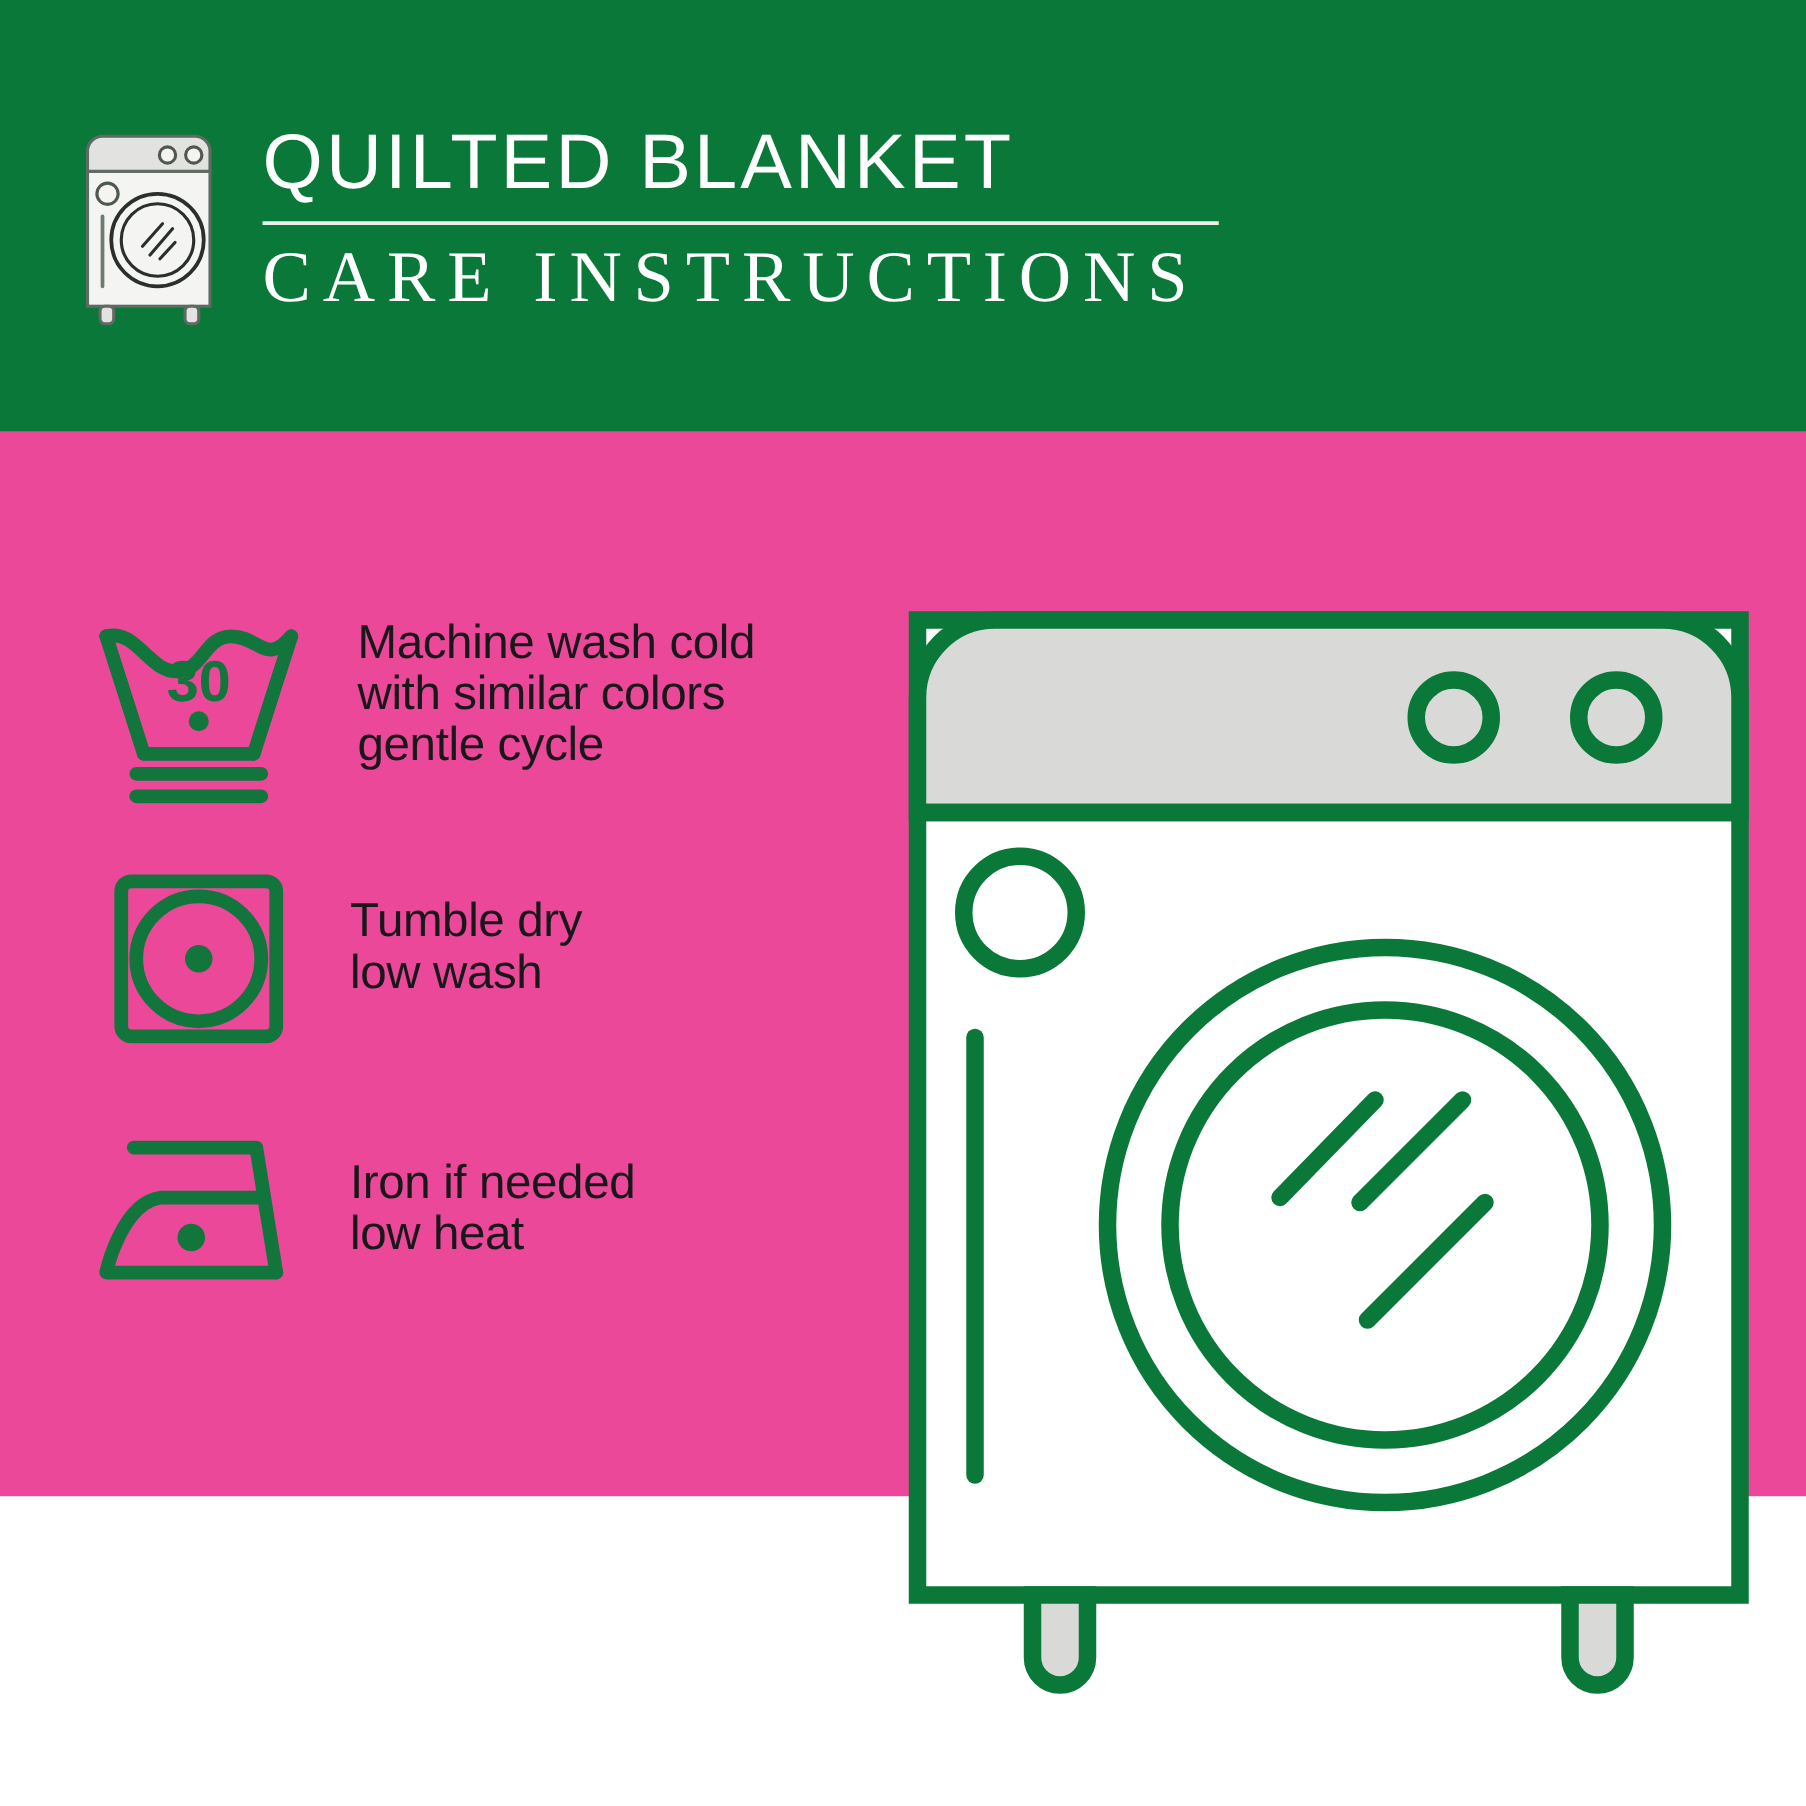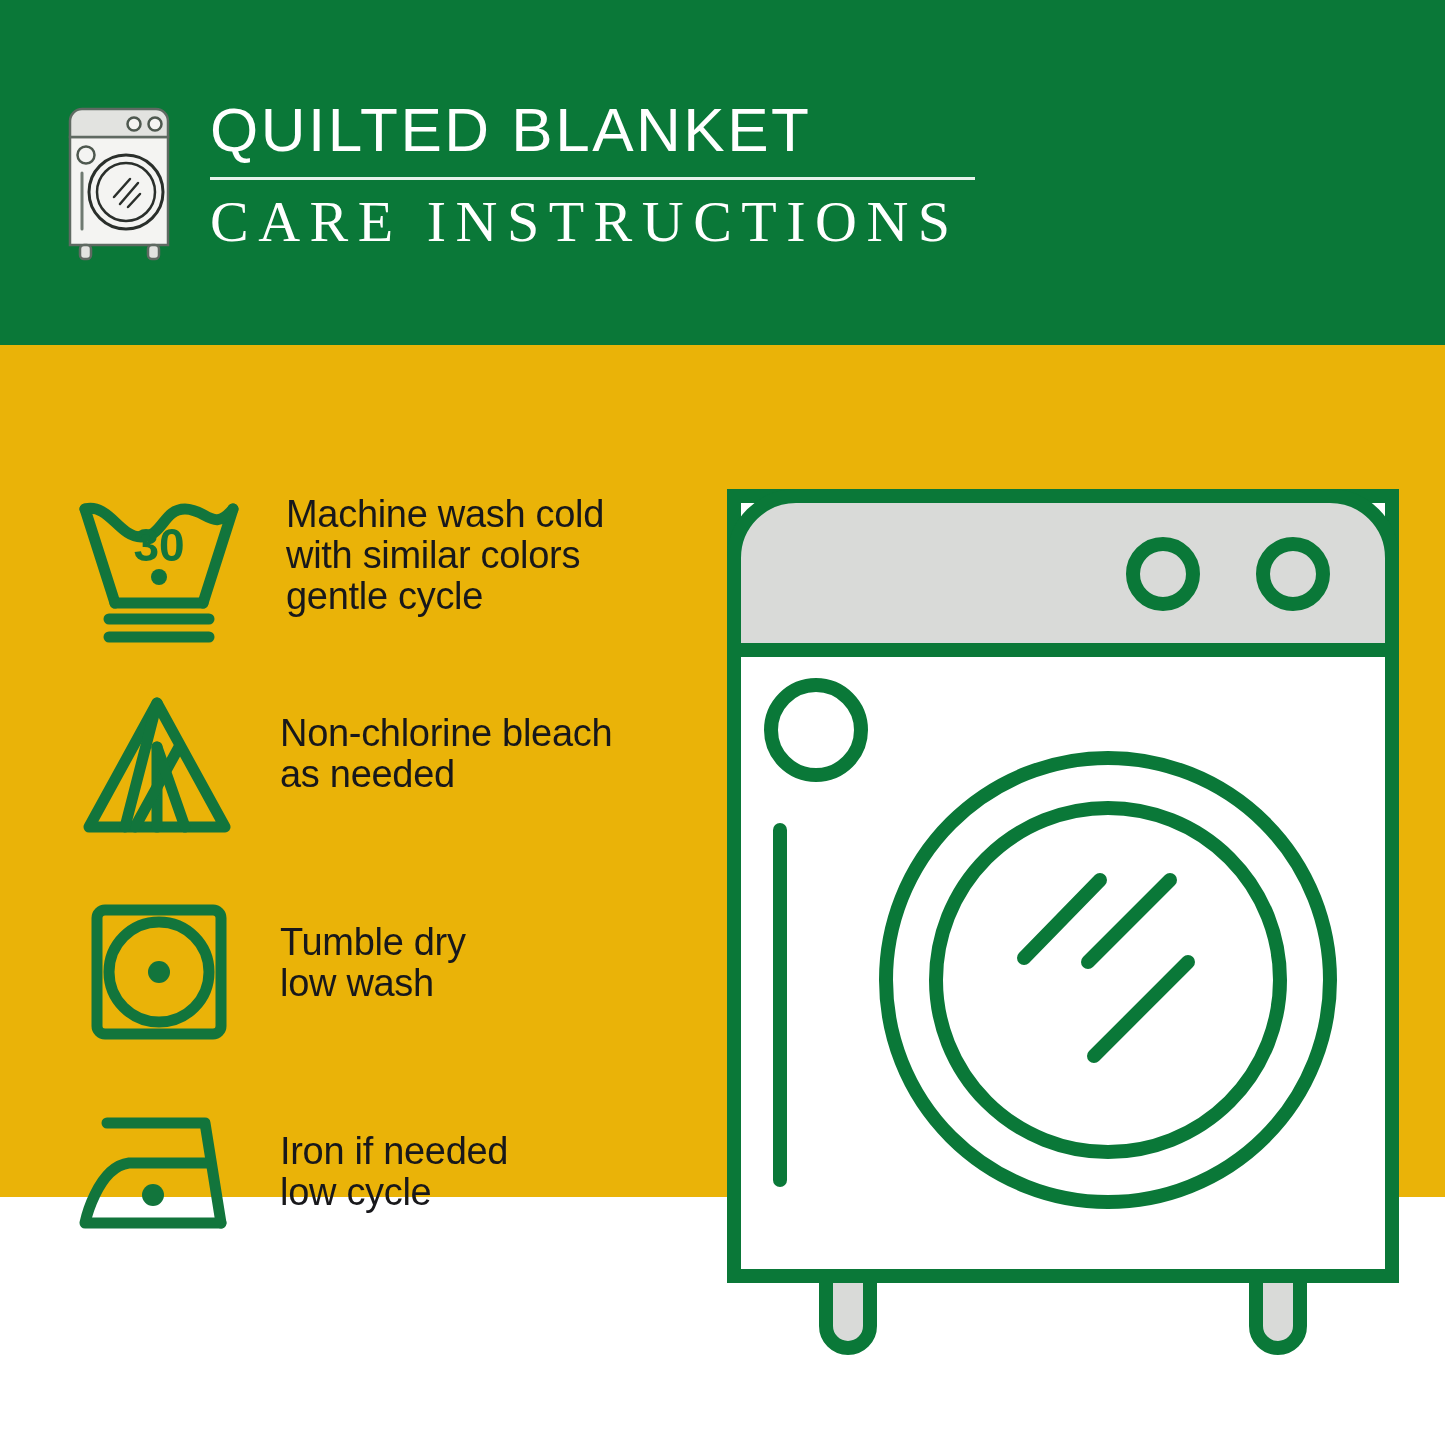--- a/index.html
+++ b/index.html
@@ -9,21 +9,21 @@
     height: 1445px;
     background: #ffffff;
     font-family: "Liberation Sans", sans-serif;
     overflow: hidden;
   }
 
   #page {
     position: relative;
     width: 1445px;
     height: 1197px;
-    background: #eab308;
+    background: #ec4899;
   }
 
   
   .header-band {
     position: absolute;
     left: 0;
     top: 0;
     width: 1445px;
     height: 345px;
     background: #0a7838;
@@ -195,40 +195,20 @@
           </g>
           <text x="92" y="86" text-anchor="middle" font-family="'Liberation Sans', sans-serif" font-size="46" font-weight="700" fill="#12753c">30</text>
           <circle cx="92" cy="102" r="8" fill="#12753c"></circle>
         </svg>
       </div>
       <div class="instr-text">Machine wash cold
 with similar colors
 gentle cycle</div>
     </div>
 
-    <div class="instr-row row-bleach">
-      <div class="instr-icon">
-        <svg viewBox="0 0 190 160" width="190" height="160" aria-hidden="true">
-          <g fill="none" stroke="#12753c" stroke-width="11" stroke-linecap="round" stroke-linejoin="round">
-
-            <path d="M90 18 L158 142 L22 142 Z"></path>
-
-            <path d="M90 62 L90 142"></path>
-            <path d="M68 142 L112 62" transform="translate(0,0)"></path>
-          </g>
-
-          <g fill="none" stroke="#12753c" stroke-width="11" stroke-linecap="round" stroke-linejoin="round">
-            <path d="M90 18 L58 142"></path>
-            <path d="M118 142 L90 62"></path>
-          </g>
-        </svg>
-      </div>
-      <div class="instr-text">Non-chlorine bleach
-as needed</div>
-    </div>
 
     <div class="instr-row row-dry">
       <div class="instr-icon">
         <svg viewBox="0 0 190 160" width="190" height="160" aria-hidden="true">
           <rect x="30" y="20" width="124" height="124" rx="8" fill="none" stroke="#12753c" stroke-width="11"></rect>
           <circle cx="92" cy="82" r="50" fill="none" stroke="#12753c" stroke-width="11"></circle>
           <circle cx="92" cy="82" r="11" fill="#12753c"></circle>
         </svg>
       </div>
       <div class="instr-text">Tumble dry
@@ -241,21 +221,21 @@
           <g fill="none" stroke="#12753c" stroke-width="11" stroke-linecap="round" stroke-linejoin="round">
 
             <path d="M40 28 L138 28 L154 128"></path>
 
             <path d="M154 128 L18 128 C 18 128, 30 72, 62 68 L140 68"></path>
           </g>
           <circle cx="86" cy="100" r="11" fill="#12753c"></circle>
         </svg>
       </div>
       <div class="instr-text">Iron if needed
-low cycle</div>
+low heat</div>
     </div>
 
   </div>
 
   <div class="machine-wrap">
     <svg viewBox="0 0 690 890" width="690" height="890" aria-hidden="true">
 
       <rect x="16" y="16" width="658" height="780" fill="#ffffff" stroke="#0a7838" stroke-width="14"></rect>
 
       <path d="M16 170 V78 A62 62 0 0 1 78 16 H612 A62 62 0 0 1 674 78 V170 Z" fill="#d9dad8" stroke="#0a7838" stroke-width="14"></path>

